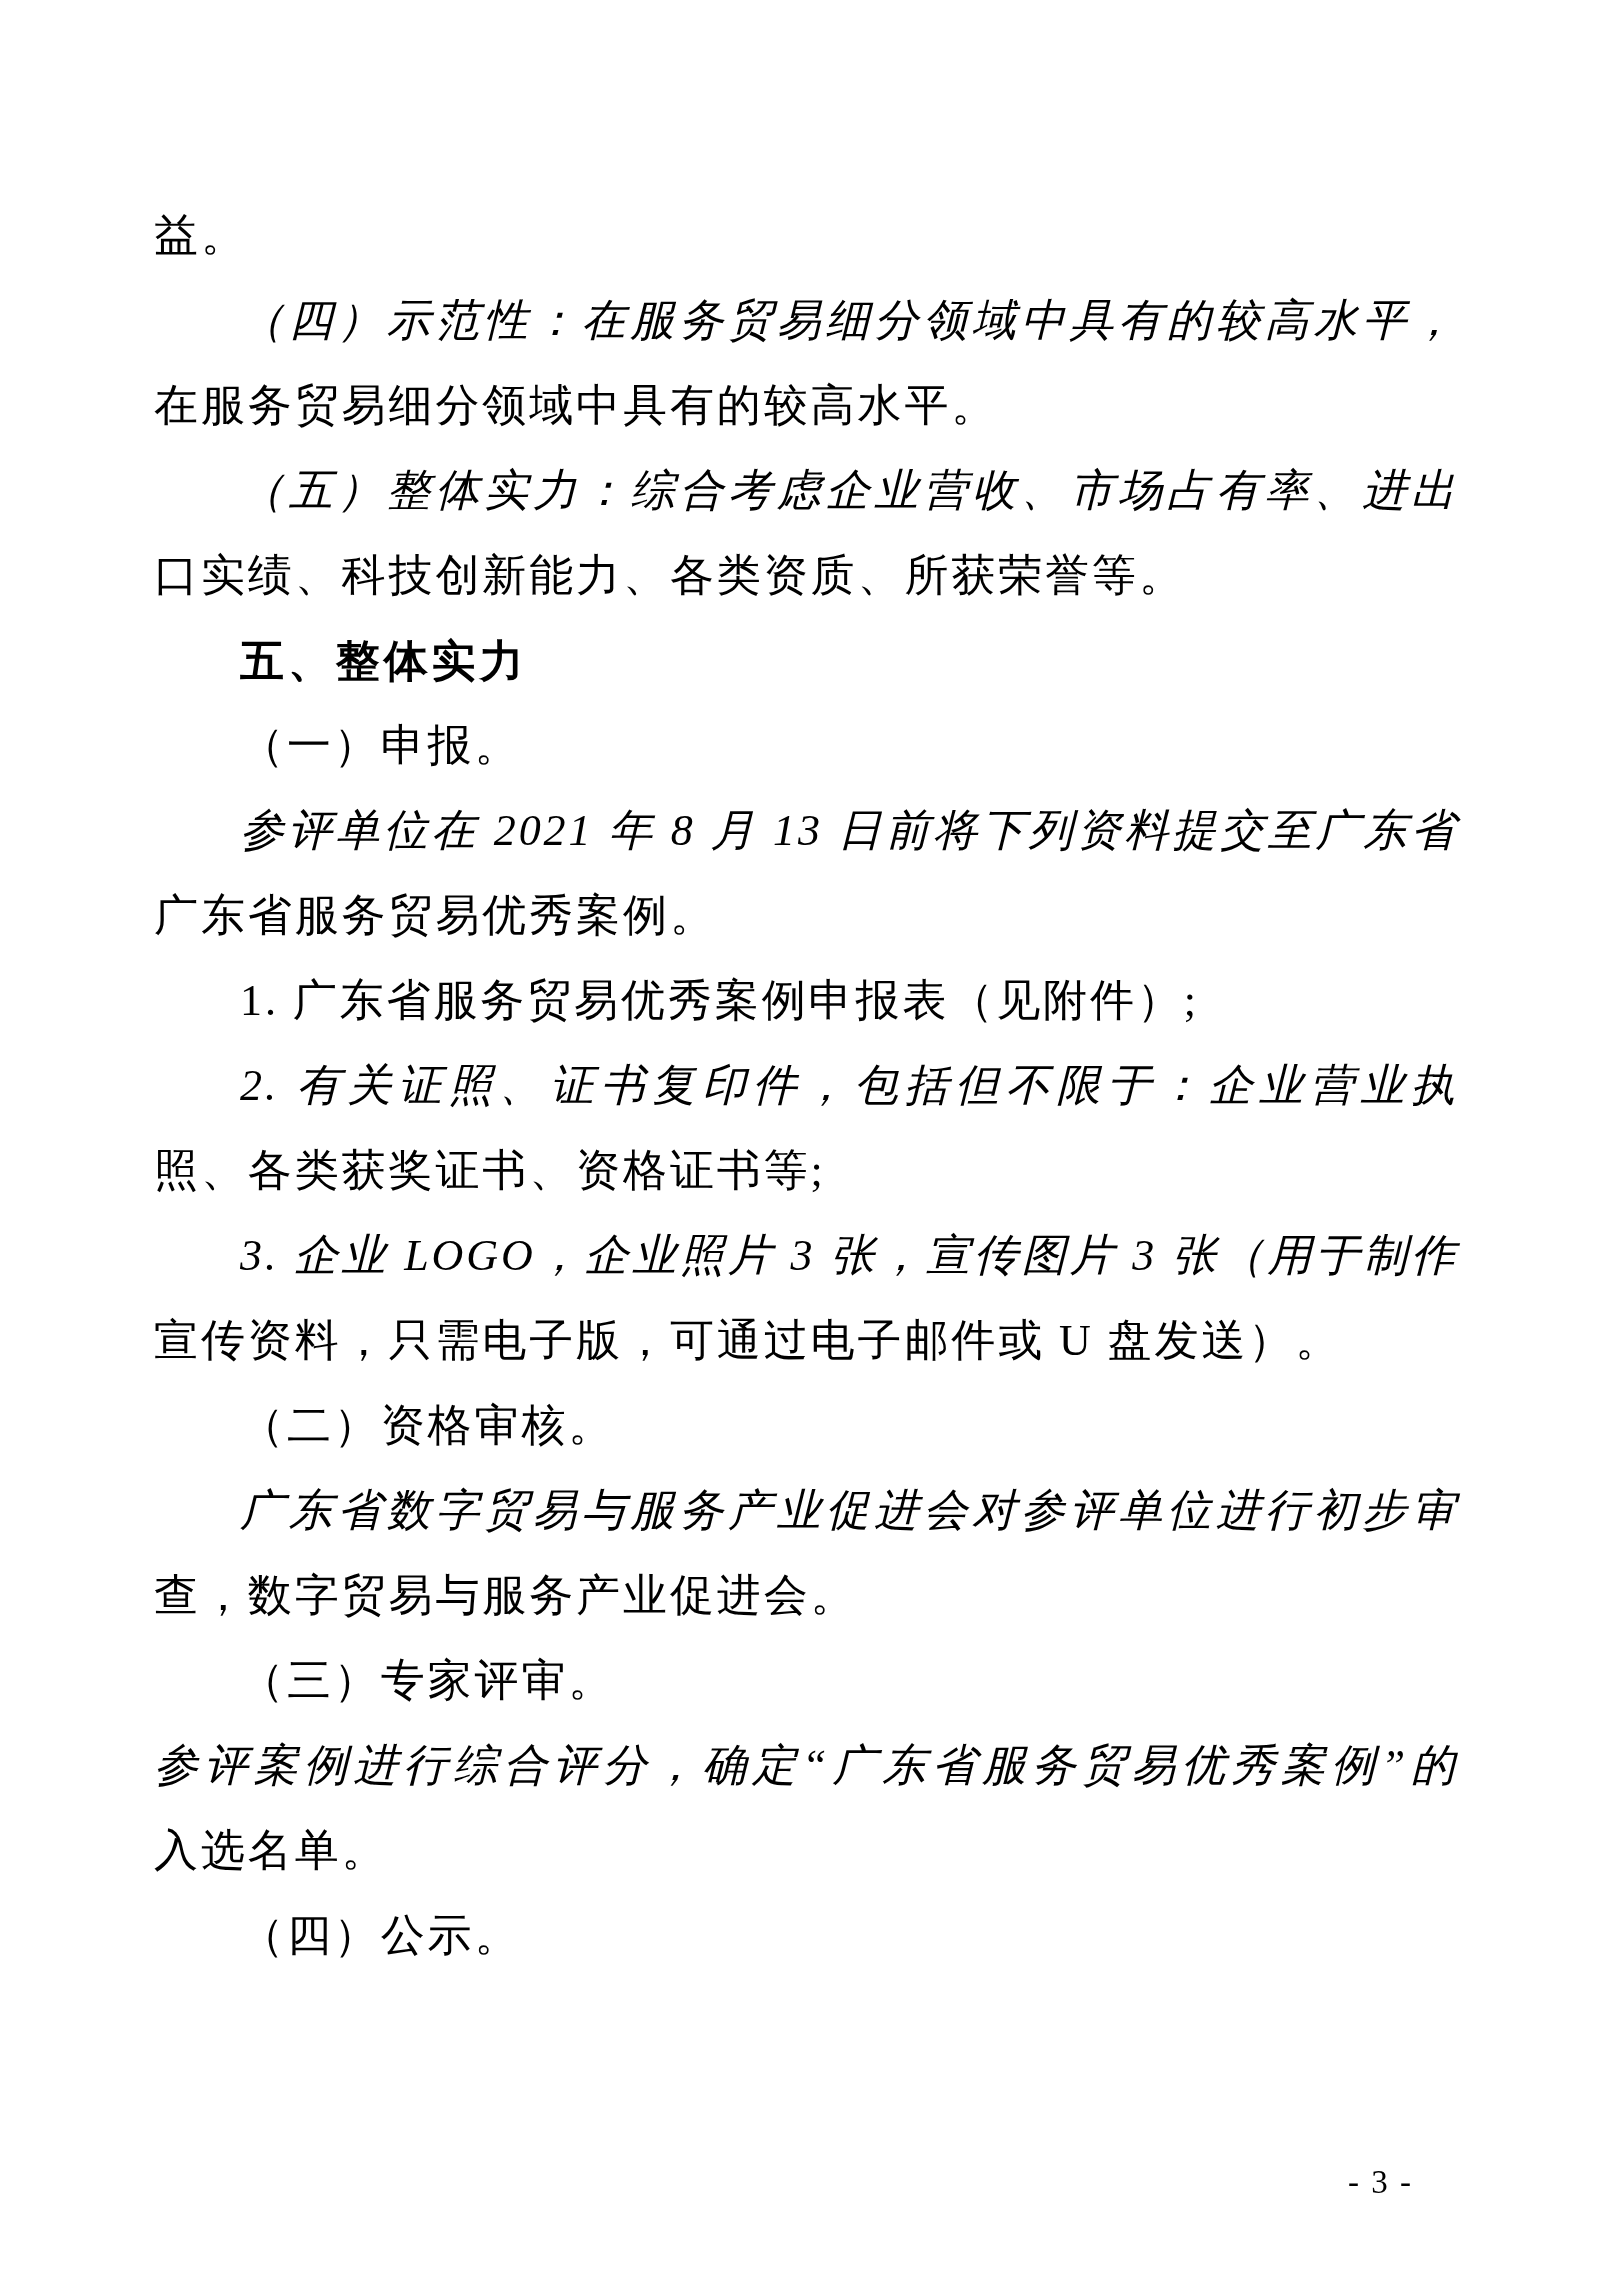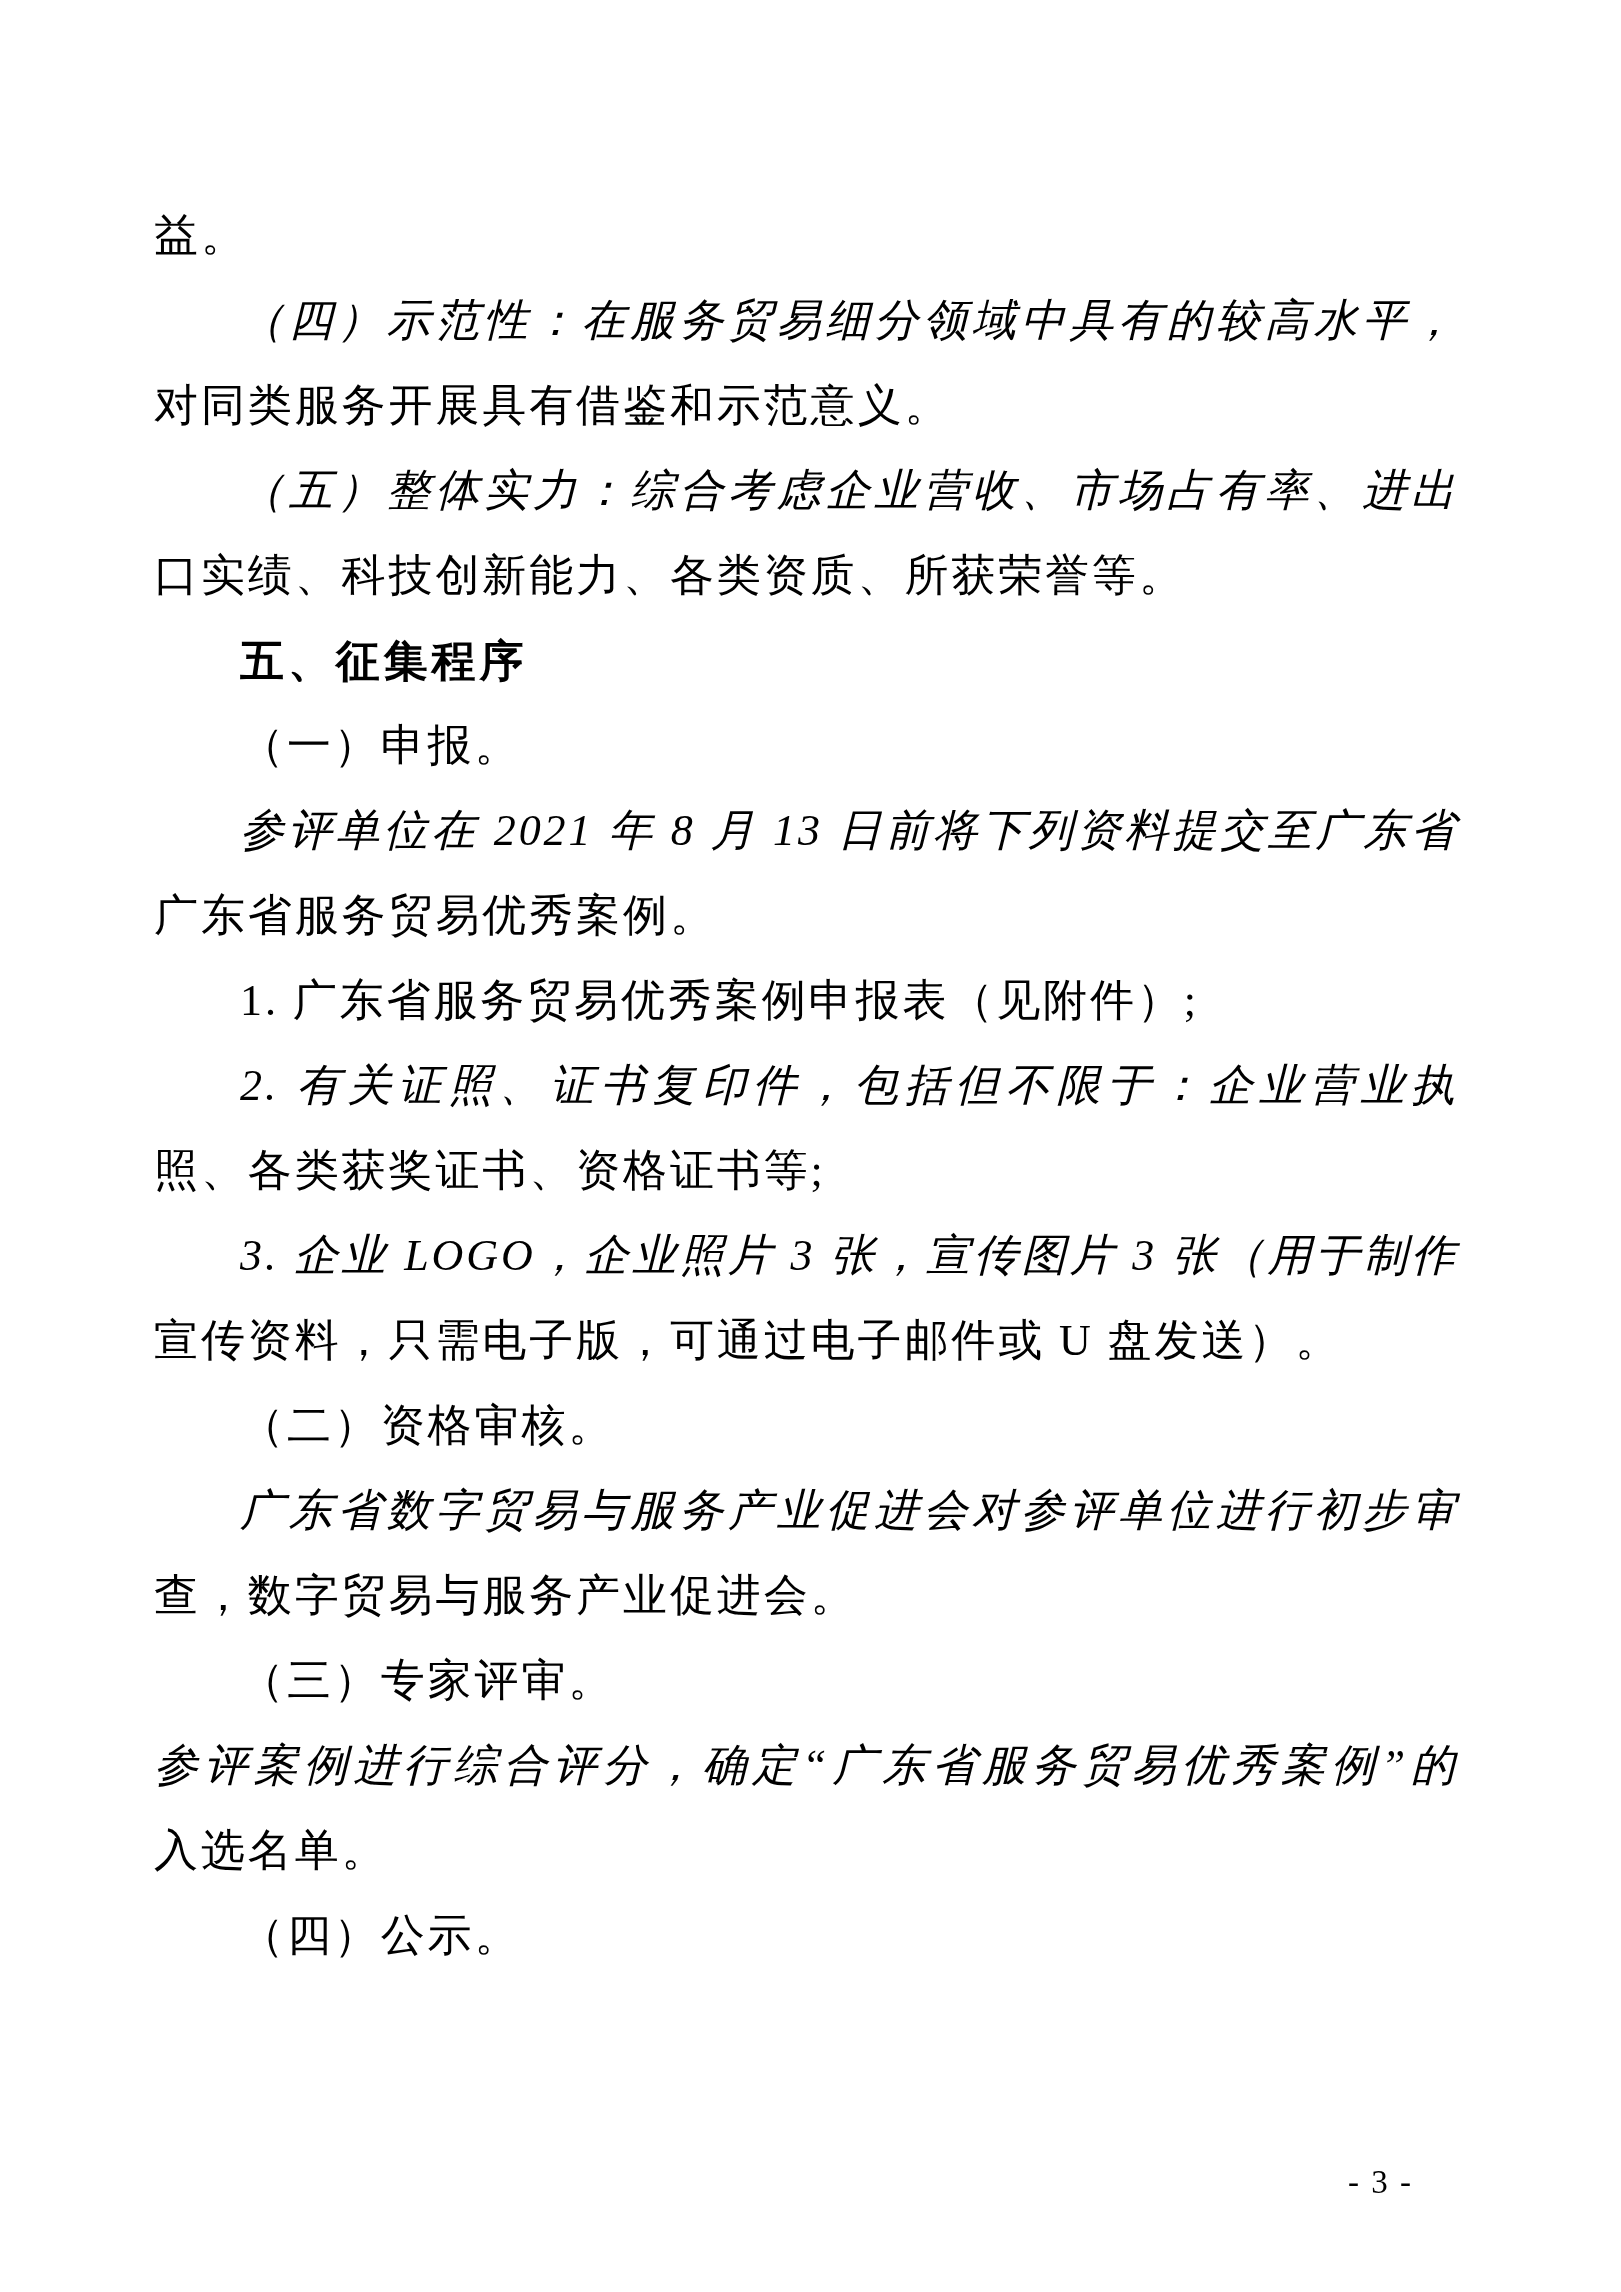--- a/index.html
+++ b/index.html
@@ -60,24 +60,24 @@
   }
 </style>
 </head>
 <body>
 
 <div class="page">
   <div class="doc-body" id="doc-body">
 
   <div class="line">益。</div>
       <div class="line indent full">（四）示范性：在服务贸易细分领域中具有的较高水平，</div>
-      <div class="line">对同类服务开展具有借鉴和示范意义。</div>
+      <div class="line">在服务贸易细分领域中具有的较高水平。</div>
       <div class="line indent full">（五）整体实力：综合考虑企业营收、市场占有率、进出</div>
       <div class="line">口实绩、科技创新能力、各类资质、所获荣誉等。</div>
-      <div class="line indent bold">五、征集程序</div>
+      <div class="line indent bold">五、整体实力</div>
       <div class="line indent">（一）申报。</div>
       <div class="line indent full">参评单位在 2021 年 8 月 13 日前将下列资料提交至广东省</div>
       <div class="line">广东省服务贸易优秀案例。</div>
       <div class="line indent">1. 广东省服务贸易优秀案例申报表（见附件）;</div>
       <div class="line indent full">2. 有关证照、证书复印件，包括但不限于：企业营业执</div>
       <div class="line">照、各类获奖证书、资格证书等;</div>
       <div class="line indent full">3. 企业 LOGO，企业照片 3 张，宣传图片 3 张（用于制作</div>
       <div class="line">宣传资料，只需电子版，可通过电子邮件或 U 盘发送）。</div>
       <div class="line indent">（二）资格审核。</div>
       <div class="line indent full">广东省数字贸易与服务产业促进会对参评单位进行初步审</div>

